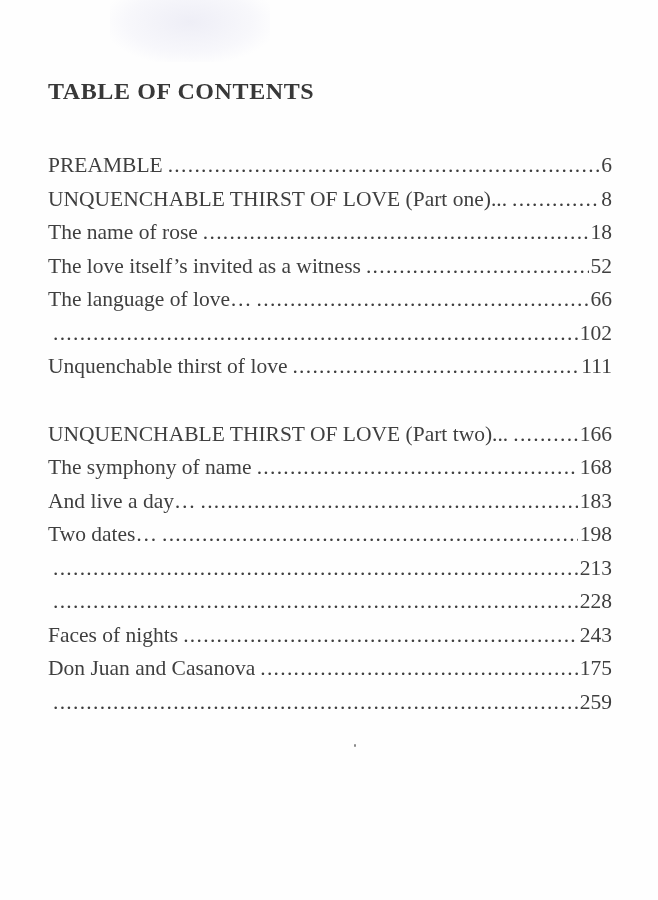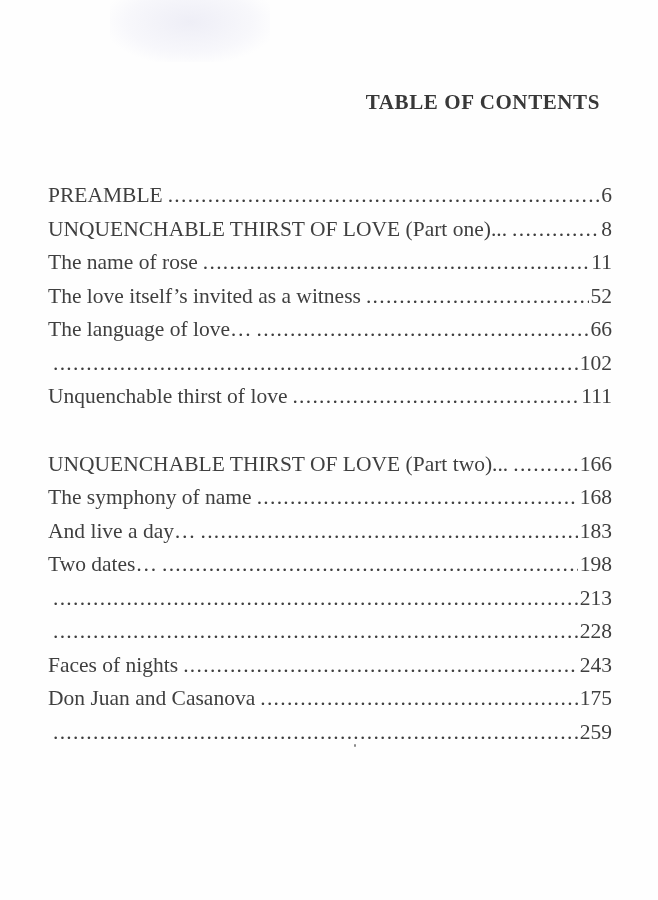--- a/index.html
+++ b/index.html
@@ -30,29 +30,29 @@
     background: radial-gradient(ellipse at center, rgba(225,225,240,0.55) 0%, rgba(232,232,245,0.3) 55%, rgba(255,255,255,0) 78%);
     pointer-events: none;
   }
   .page {
     position: absolute;
     inset: 0;
     box-sizing: border-box;
     padding: 78px 46px 0 48px;
   }
   .title {
-    margin: 12px;
-    font-size: 21px;
+    margin: 0;
+    font-size: 24px;
     font-weight: bold;
     letter-spacing: 0.6px;
-    text-align: right;
+    text-align: left;
     color: var(--title);
   }
   .toc {
-    margin-top: 64px;
+    margin-top: 44px;
   }
   .row {
     display: flex;
     align-items: baseline;
     height: 33.5px;
     font-size: 21.5px;
     line-height: 33.5px;
   }
   .row.section-gap {
     margin-top: 34px;
@@ -103,21 +103,21 @@
 
   <div class="row">
     <span class="label">UNQUENCHABLE THIRST OF LOVE (Part one)...</span>
     <span class="leader"></span>
     <span class="page-num">8</span>
   </div>
 
   <div class="row">
     <span class="label">The name of rose</span>
     <span class="leader"></span>
-    <span class="page-num">11</span>
+    <span class="page-num">18</span>
   </div>
 
   <div class="row">
     <span class="label">The love itself’s invited as a witness</span>
     <span class="leader"></span>
     <span class="page-num">52</span>
   </div>
 
   <div class="row">
     <span class="label">The language of love…</span>

